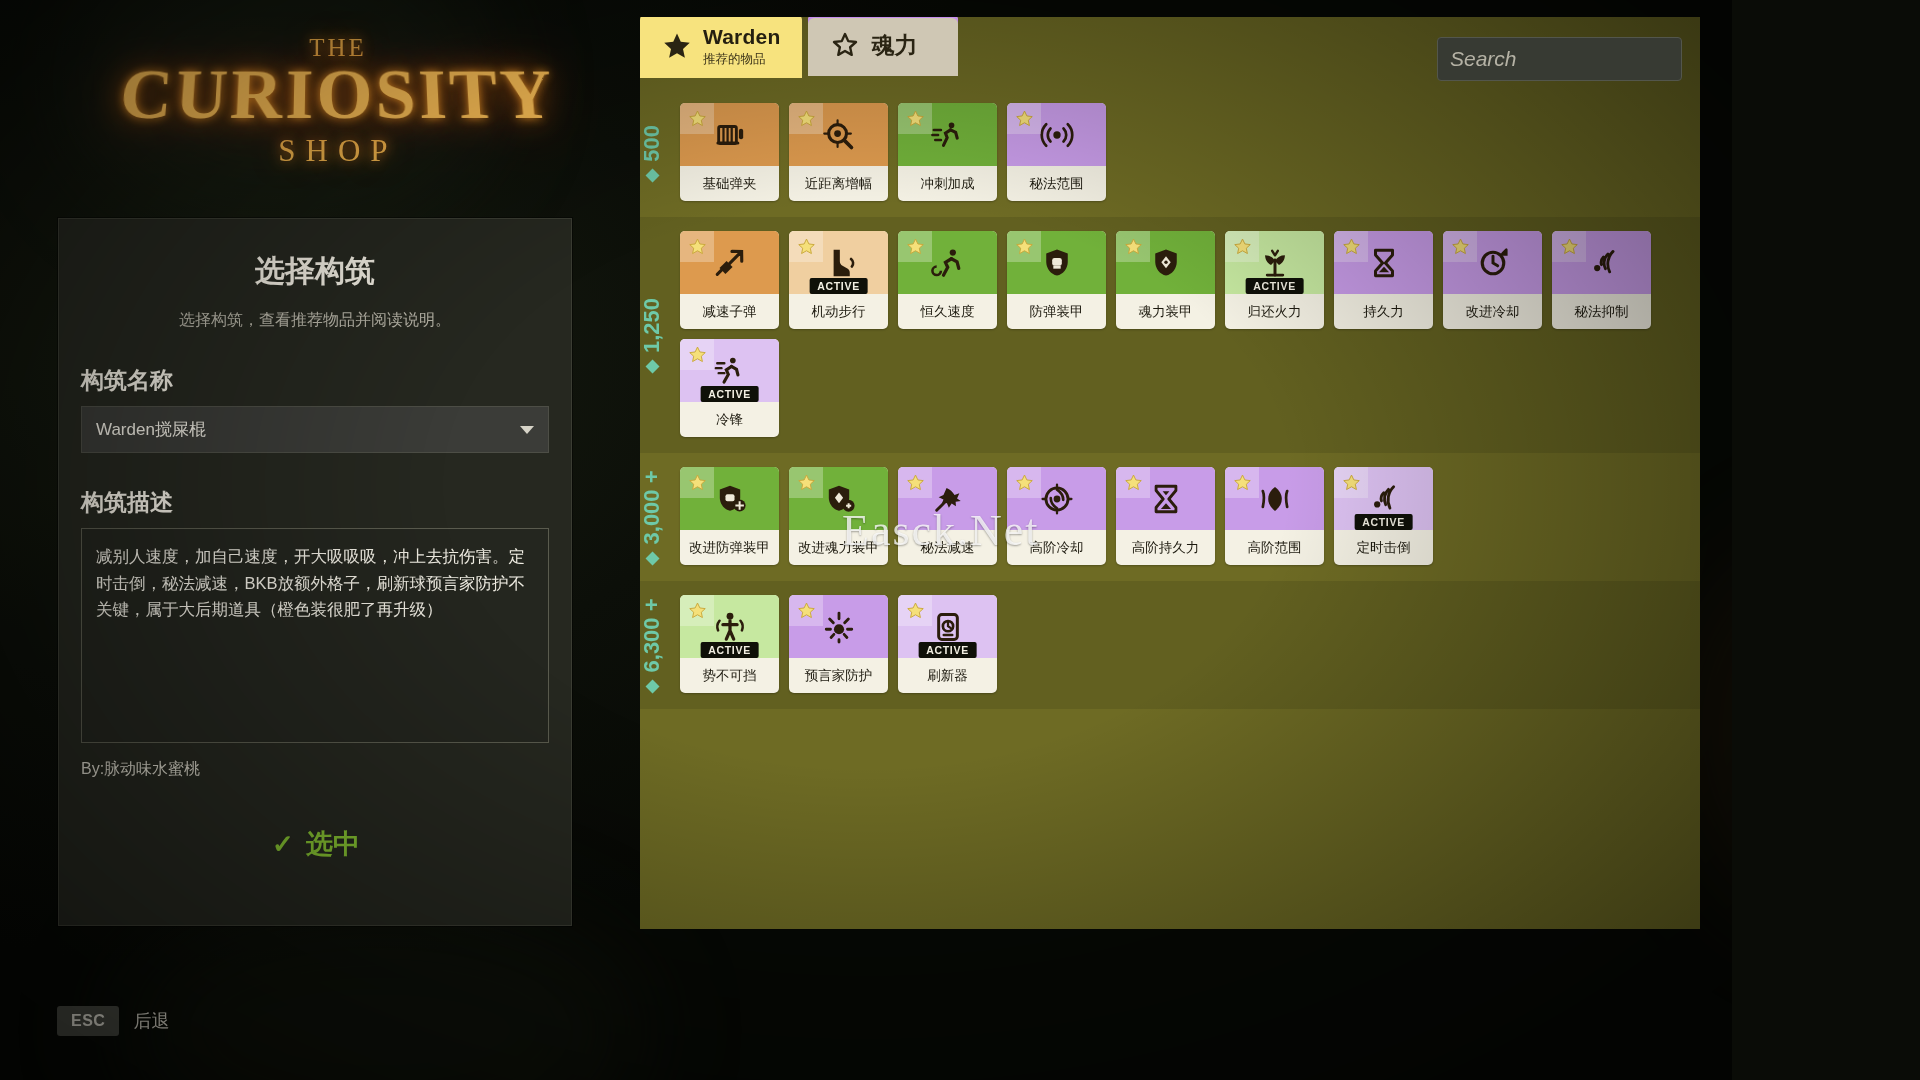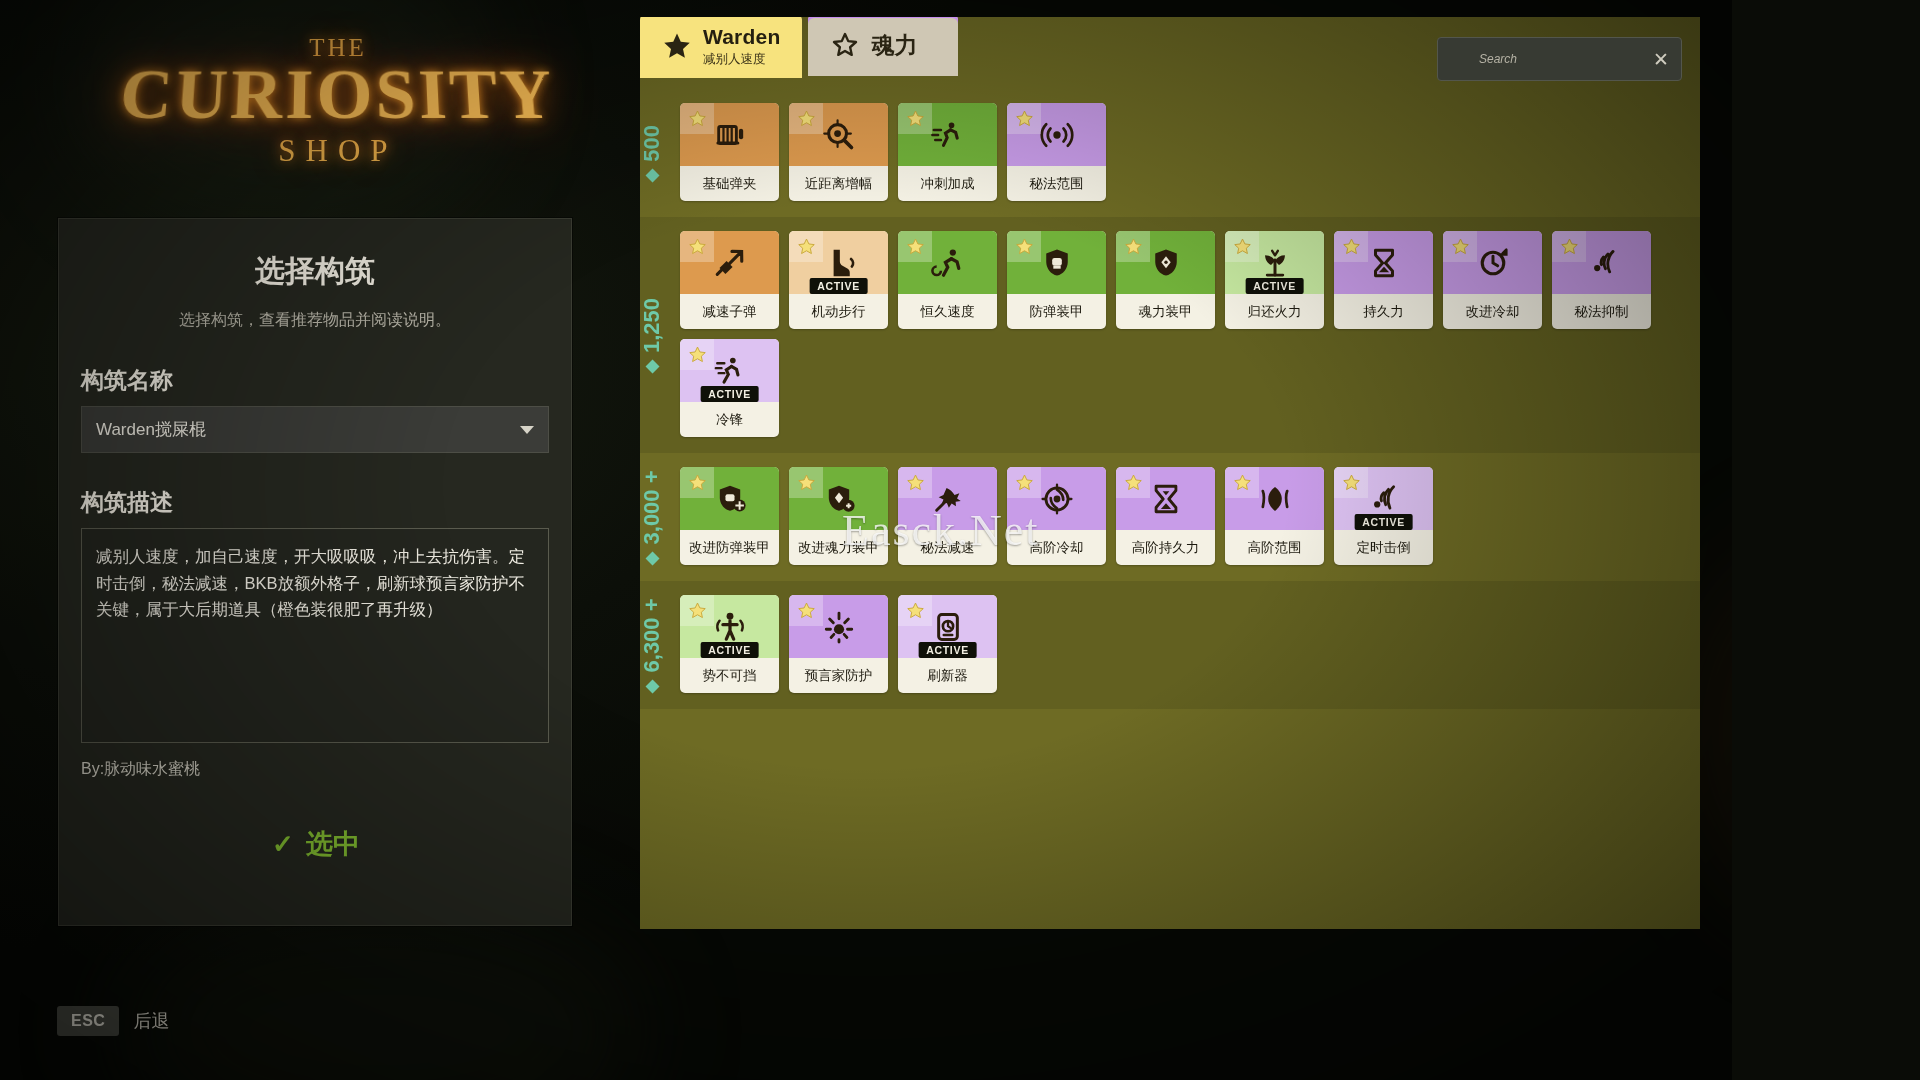--- a/index.html
+++ b/index.html
@@ -122,23 +122,22 @@
   .tab-sub { font-size: 12.5px; color: #3a3218; margin-top: 2px; }
   .tab-plain { font-size: 23px; font-weight: bold; color: #2a2413; }
 
   .search-wrap {
     position: absolute; right: 18px; top: 20px; width: 245px; height: 44px;
     background: #373a33; border: 1px solid #53564c; border-radius: 4px;
     display: flex; align-items: center; padding: 0 12px; z-index: 5;
   }
   .search-wrap input {
     flex: 1; background: transparent; border: none; outline: none;
-    color: #e8e5d8; font-size: 12px; font-style: italic;
+    color: #e8e5d8; font-size: 21px; font-style: italic;
     font-family: "Liberation Sans", sans-serif;
-    margin-left: 29px;
   }
   .search-wrap input::placeholder { color: #b5b2a5; font-style: italic; }
   .search-x { color: #cfccbf; font-size: 19px; cursor: pointer; padding-left: 8px;}
 
   .rows { position: absolute; left: 0; top: 72px; right: 0; bottom: 0; }
   .tier-row { position: relative; padding: 14px 0 16px 40px; }
   .tier-row.alt { background: rgba(0,0,0,.10); }
   .tier-price {
     position: absolute; left: 12px; top: 50%; transform: translate(-50%,-50%) rotate(-90deg);
     transform-origin: center; width: 120px; text-align: center;
@@ -230,21 +229,21 @@
     <div class="shop-inner">
       <div class="tabs" id="tabs">
           <div class="tab active" style="--accent: #f7e37e;">
             <span class="tab-ico">
               <svg viewBox="0 0 24 24" fill="currentColor">
                 <path d="M12 2l3 6.6 7.2.8-5.4 4.9 1.5 7.1L12 17.8 5.7 21.4l1.5-7.1L1.8 9.4 9 8.6z"></path>
               </svg>
             </span>
             <span class="tab-txt">
               <span class="tab-name">Warden</span>
-              <span class="tab-sub">减别人速度</span>
+              <span class="tab-sub">推荐的物品</span>
             </span>
           </div>
           <div class="tab" style="--accent: #c58ded;">
             <span class="tab-ico">
               <svg viewBox="0 0 24 24" fill="currentColor">
                 <path d="M12 3.2l2.6 5.7 6.2.7-4.7 4.2 1.3 6.1L12 16.8 6.6 19.9l1.3-6.1-4.7-4.2 6.2-.7z" fill="none" stroke="currentColor" stroke-width="1.9" stroke-linejoin="round"></path>
               </svg>
             </span>
             <span class="tab-txt">
               <span class="tab-plain">魂力</span>

